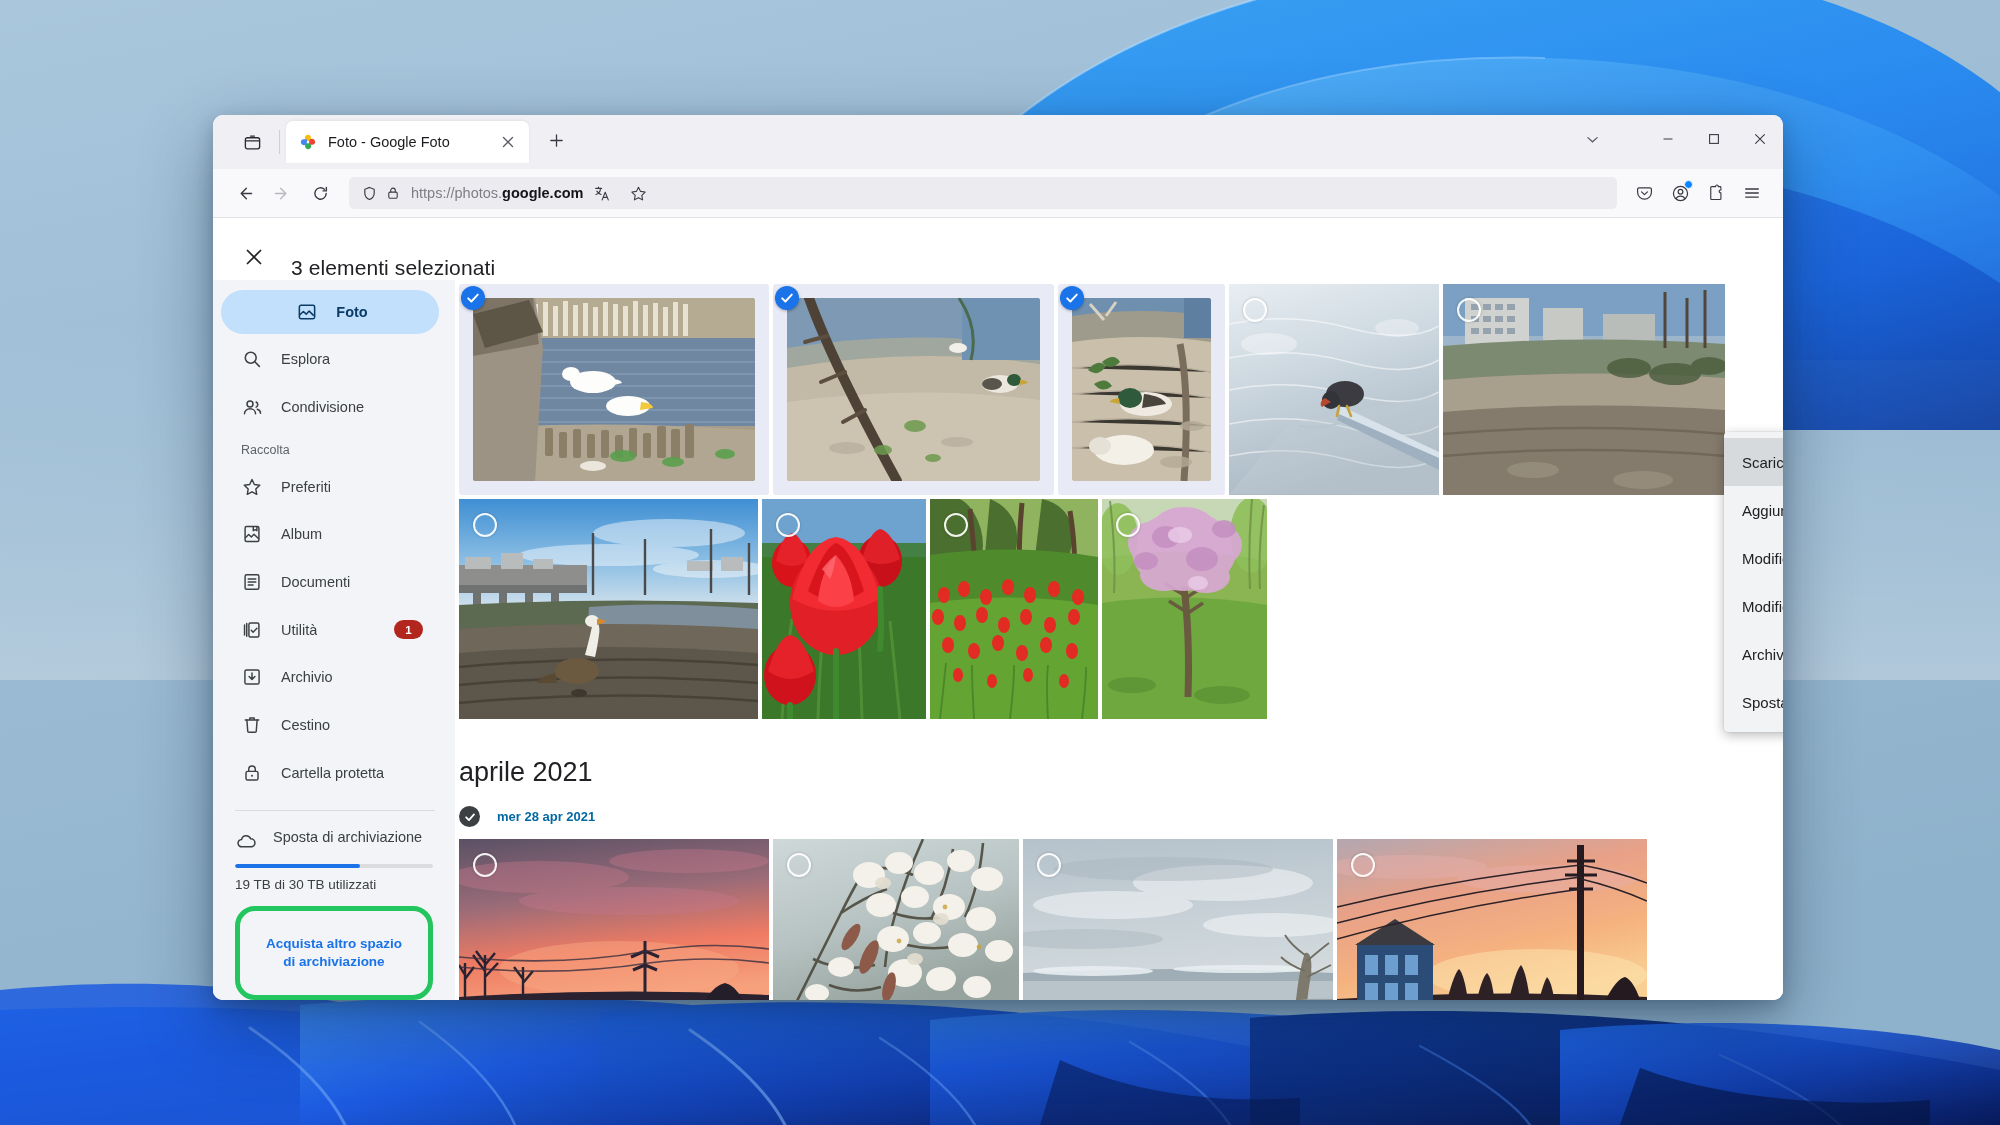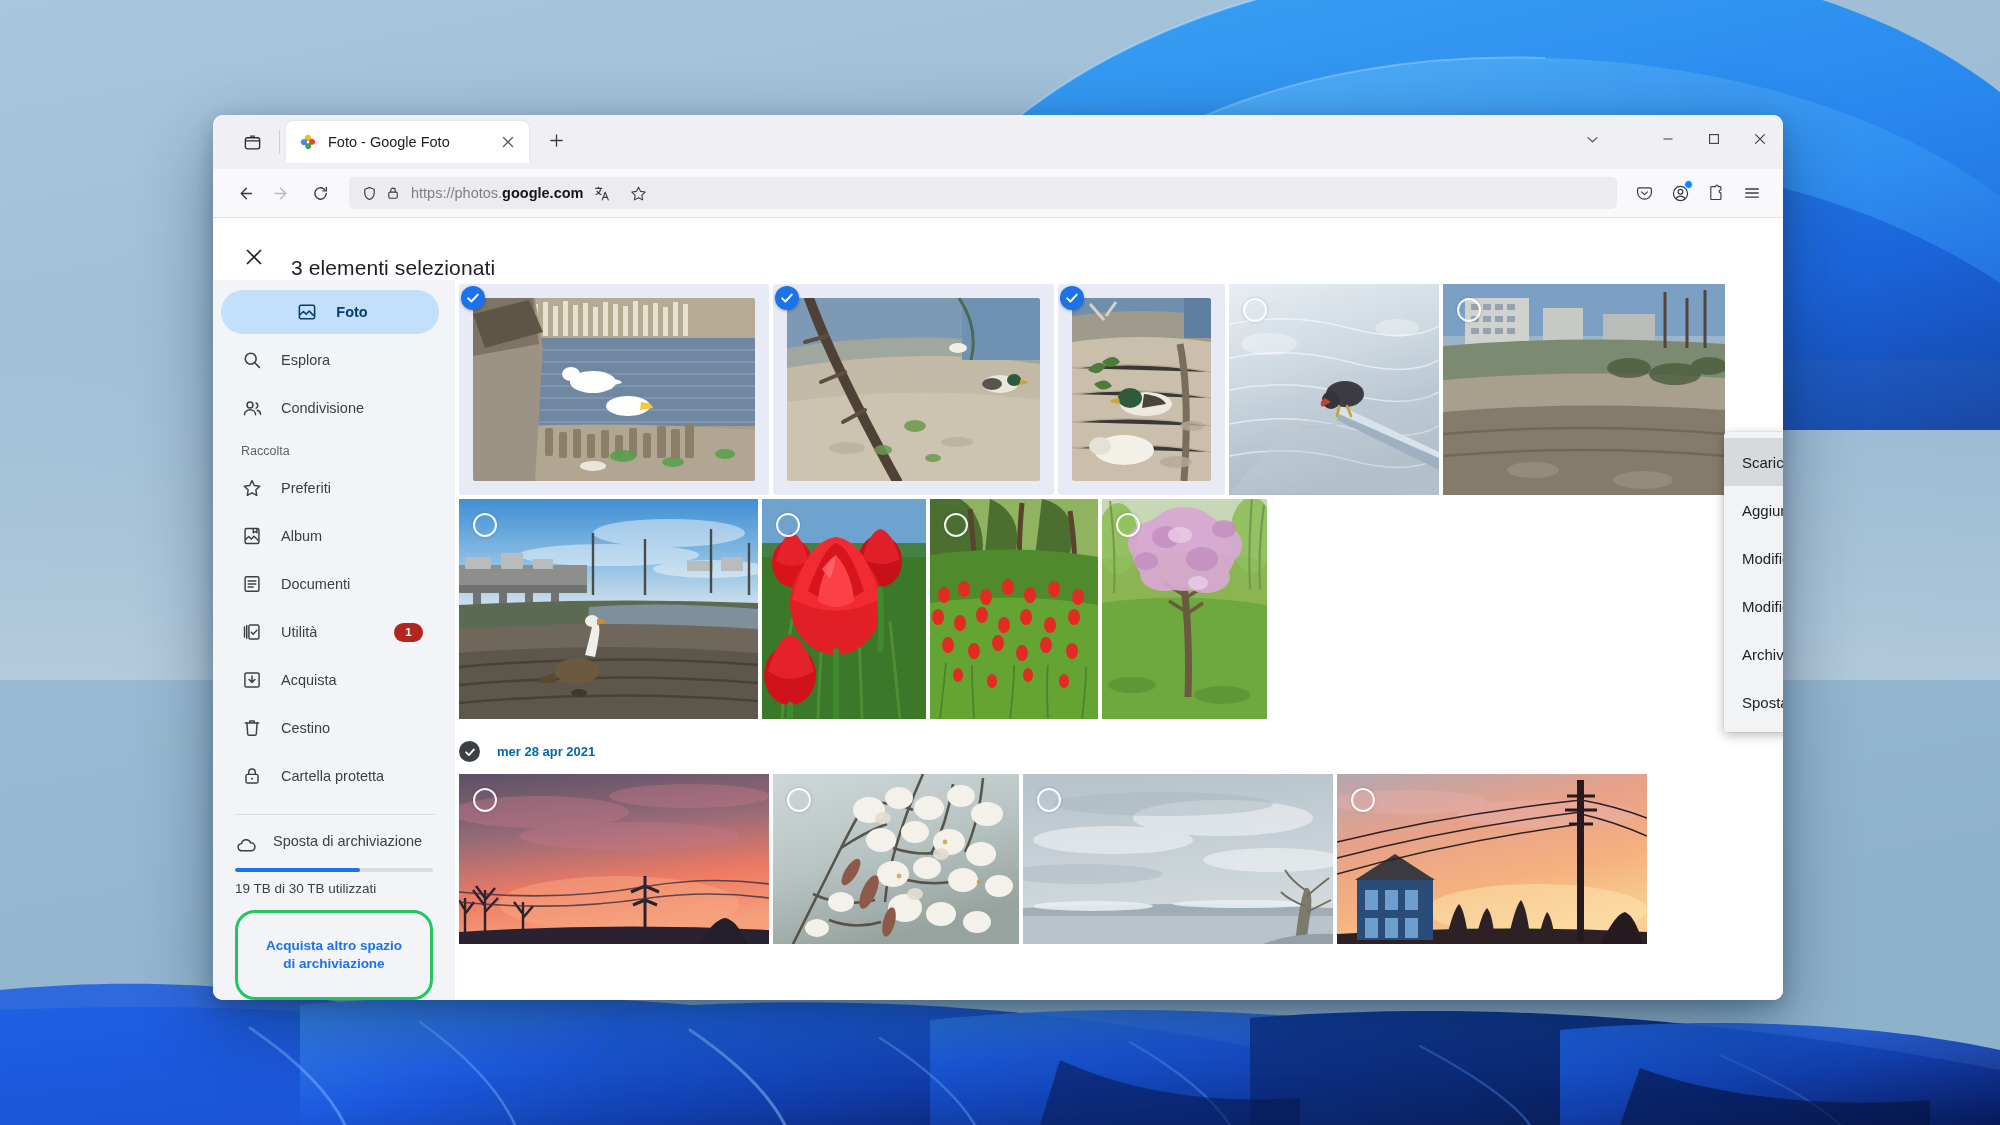--- a/index.html
+++ b/index.html
@@ -99,21 +99,21 @@
   }
   .section-label{font-size:12.5px;color:#5f6368;padding:12px 0 6px 28px;}
   .side-div{height:1px;background:#dadce0;margin:14px 20px 0 22px;}
   .storage{padding:18px 22px 0 22px;}
   .storage-head{display:flex;align-items:flex-start;color:#3c4043;font-size:14.5px;}
   .storage-head .nav-icon{margin-right:16px;margin-top:1px;}
   .storage-bar{height:4px;border-radius:3px;background:#dadce0;margin:12px 0 9px 0;overflow:hidden;}
   .storage-fill{height:100%;background:#1a73e8;border-radius:3px;}
   .storage-text{font-size:13.5px;color:#3c4043;}
   .buy-btn{
-    margin:14px 0 0 0;border:3px solid #22c55e;border-radius:20px;color:#1a73e8;
+    margin:14px 0 0 0;border:5px solid #22c55e;border-radius:20px;color:#1a73e8;
     font-size:13.5px;text-align:center;padding:24px 10px;line-height:1.32;font-weight:600;background:#f2f4f7;
   }
 
   
   .grid-area{flex:1;min-width:0;overflow:hidden;background:#fff;padding:0 0 0 0;position:relative;}
   .photo-row{display:flex;gap:4px;margin-bottom:4px;padding-left:4px;}
   .ph{position:relative;overflow:hidden;flex:none;}
   .ph .img{position:absolute;inset:0;}
   .ph.sel{
     background:#e8eaf6;border-radius:3px;padding:0;
@@ -458,21 +458,21 @@
           <span class="nav-badge">1</span>
         </div>
 
         <div class="nav-item">
           <span class="nav-icon">
             <svg width="20" height="20" viewBox="0 0 22 22" fill="none" stroke="#3c4043" stroke-width="1.6" stroke-linecap="round" stroke-linejoin="round">
               <rect x="3.2" y="3.2" width="15.6" height="15.6" rx="1.8"></rect>
               <path d="M11 6.6v7M7.8 10.4L11 13.6l3.2-3.2"></path>
             </svg>
           </span>
-          <span class="nav-label">Acquista</span>
+          <span class="nav-label">Archivio</span>
         </div>
 
         <div class="nav-item">
           <span class="nav-icon">
             <svg width="20" height="20" viewBox="0 0 22 22" fill="none" stroke="#3c4043" stroke-width="1.6" stroke-linecap="round" stroke-linejoin="round">
               <path d="M3.6 5.6h14.8M8.6 5.6V3.4h4.8v2.2"></path>
               <path d="M5.4 5.6l.9 12.2c.05.7.6 1.2 1.3 1.2h6.8c.7 0 1.25-.5 1.3-1.2l.9-12.2"></path>
             </svg>
           </span>
           <span class="nav-label">Cestino</span>
@@ -912,20 +912,21 @@
               </g>
               <g fill="#5d9434" opacity=".8">
                 <ellipse cx="30" cy="186" rx="24" ry="8"></ellipse>
                   <ellipse cx="120" cy="196" rx="28" ry="9"></ellipse>
               </g>
             </svg>
             <span class="chk off"></span>
           </div>
         </div>
 
+        <div class="month-head">aprile 2021</div>
 
         <div class="day-row">
           <span class="day-chk">
             <svg viewBox="0 0 20 20" fill="none" stroke="#fff" stroke-width="2.6" stroke-linecap="round" stroke-linejoin="round">
                 <path d="M4.5 10.4l4 4 7.2-8"></path>
               </svg>
           </span>
           <span class="day-text">mer 28 apr 2021</span>
         </div>
 

